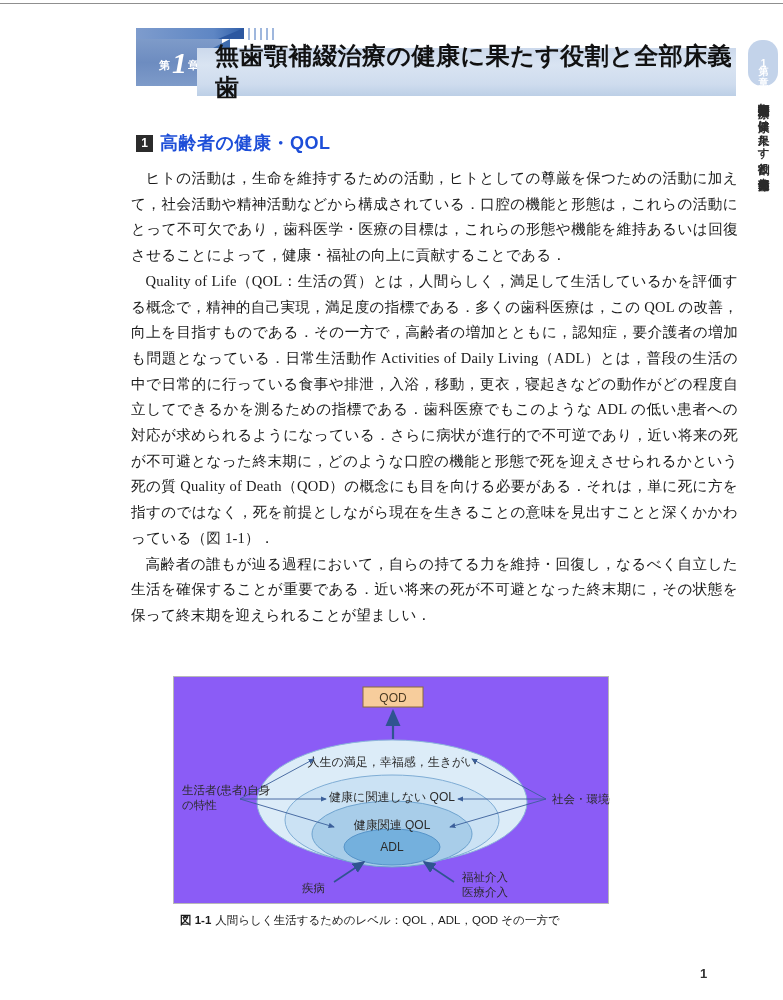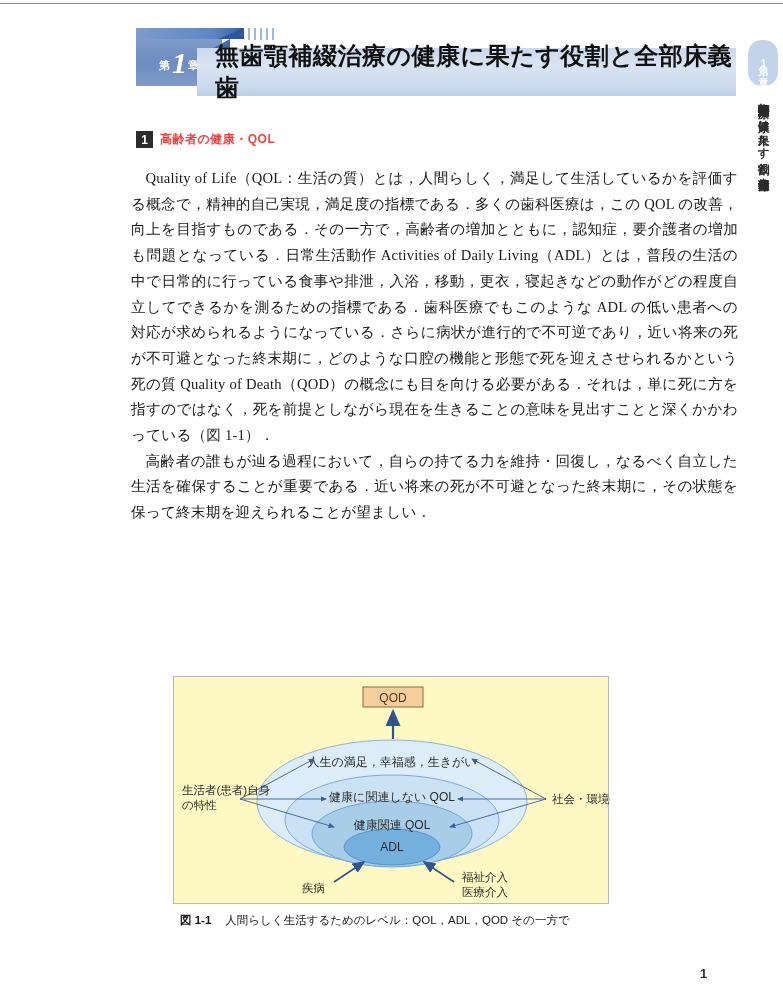--- a/index.html
+++ b/index.html
@@ -165,23 +165,23 @@
     font-family: "Liberation Sans", sans-serif;
     font-size: 12px;
     font-weight: bold;
     display: flex;
     align-items: center;
     justify-content: center;
     line-height: 1;
   }
   .section-title {
     font-family: "Liberation Sans", "DejaVu Sans", sans-serif;
-    font-size: 12px;
-    font-weight: bold;
-    color: #ef4444;
+    font-size: 18px;
+    font-weight: bold;
+    color: #1d4ed8;
     letter-spacing: 0.5px;
   }
 
   
   .body-col {
     position: absolute;
     left: 131px; top: 166px;
     width: 607px;
   }
   .para {
@@ -198,33 +198,33 @@
 
   
   .figure-wrap {
     position: absolute;
     left: 173px; top: 676px;
     width: 436px;
   }
   .figure-box {
     width: 436px; height: 228px;
     border: 1px solid #b8b8b8;
-    background: #fef9c3;
+    background: #8b5cf6;
     position: relative;
   }
   .figure-caption {
     margin-top: 9px;
     padding-left: 7px;
     font-family: "Liberation Sans", "DejaVu Sans", sans-serif;
     font-size: 11.5px;
     color: #1a1a1a;
   }
   .figure-caption .fignum {
     font-weight: bold;
-    margin-right: 14px;
+    margin-right: 4px;
   }
 
   
   .page-number {
     position: absolute;
     left: 700px; top: 966px;
     font-family: "Liberation Sans", sans-serif;
     font-size: 13px;
     font-weight: bold;
     color: #333333;
@@ -264,20 +264,21 @@
   <div class="side-tab-badge">第1章</div>
   <div class="side-tab-text">無歯顎補綴治療の健康に果たす役割と全部床義歯</div>
 </div>
 
 <div class="section-heading">
   <span class="section-badge">1</span>
   <span class="section-title">高齢者の健康・QOL</span>
 </div>
 
 <div class="body-col">
+  <p class="para">ヒトの活動は，生命を維持するための活動，ヒトとしての尊厳を保つための活動に加えて，社会活動や精神活動などから構成されている．口腔の機能と形態は，これらの活動にとって不可欠であり，歯科医学・医療の目標は，これらの形態や機能を維持あるいは回復させることによって，健康・福祉の向上に貢献することである．</p>
   <p class="para">Quality of Life（QOL：生活の質）とは，人間らしく，満足して生活しているかを評価する概念で，精神的自己実現，満足度の指標である．多くの歯科医療は，この QOL の改善，向上を目指すものである．その一方で，高齢者の増加とともに，認知症，要介護者の増加も問題となっている．日常生活動作 Activities of Daily Living（ADL）とは，普段の生活の中で日常的に行っている食事や排泄，入浴，移動，更衣，寝起きなどの動作がどの程度自立してできるかを測るための指標である．歯科医療でもこのような ADL の低い患者への対応が求められるようになっている．さらに病状が進行的で不可逆であり，近い将来の死が不可避となった終末期に，どのような口腔の機能と形態で死を迎えさせられるかという死の質 Quality of Death（QOD）の概念にも目を向ける必要がある．それは，単に死に方を指すのではなく，死を前提としながら現在を生きることの意味を見出すことと深くかかわっている（図 1-1）．</p>
   <p class="para">高齢者の誰もが辿る過程において，自らの持てる力を維持・回復し，なるべく自立した生活を確保することが重要である．近い将来の死が不可避となった終末期に，その状態を保って終末期を迎えられることが望ましい．</p>
 </div>
 
 <div class="figure-wrap">
   <div class="figure-box">
     <svg width="436" height="228" viewBox="0 0 436 228">
       <defs>
         <marker id="ah" markerWidth="7" markerHeight="7" refX="6" refY="3" orient="auto">
           <path d="M0,0 L7,3 L0,6 z" fill="#3b5f9a"></path>

